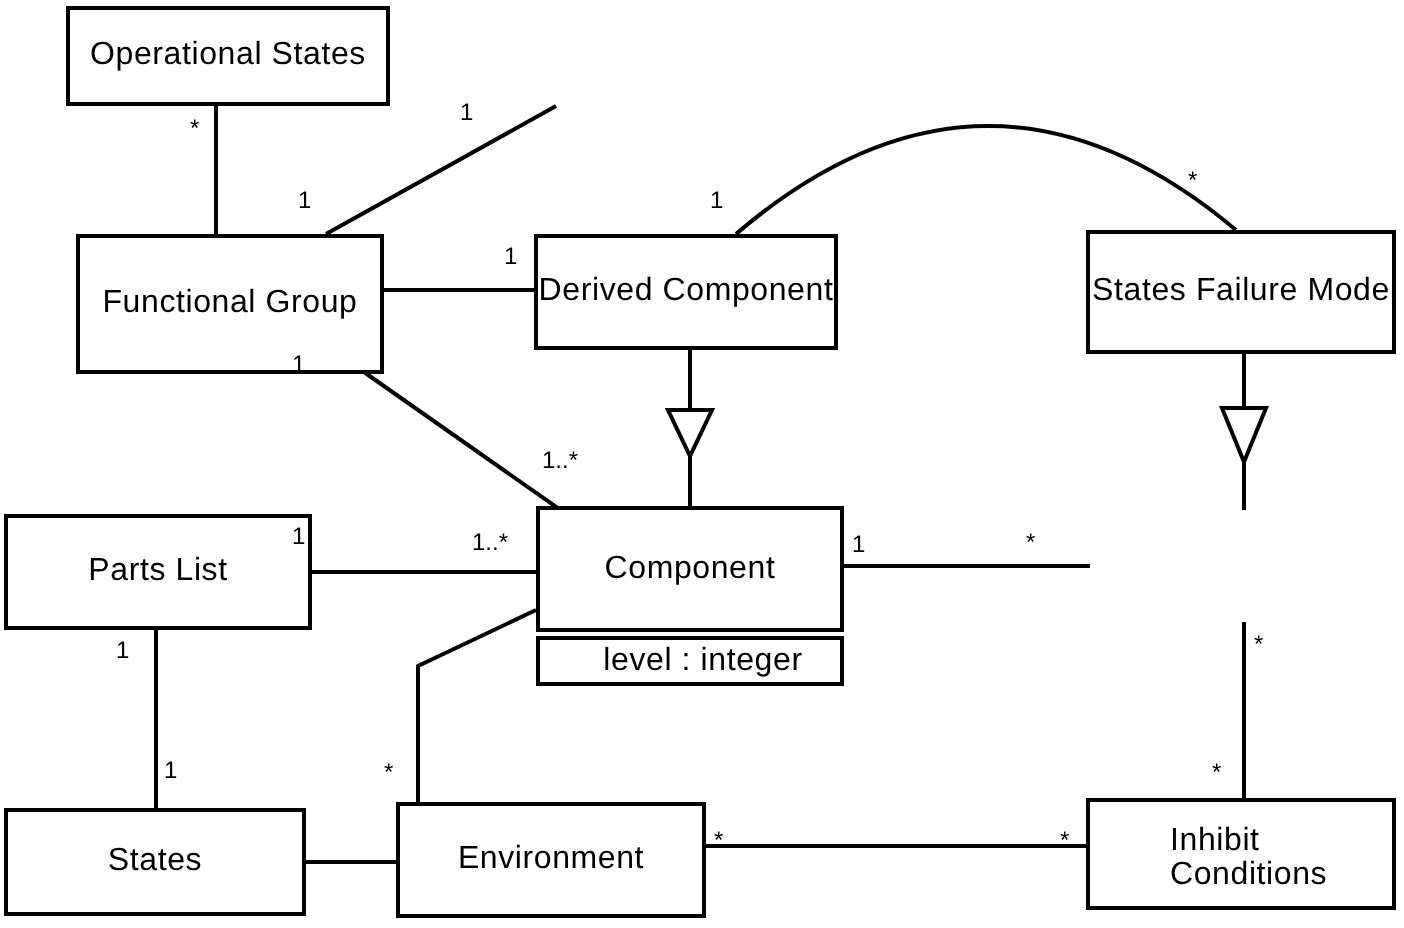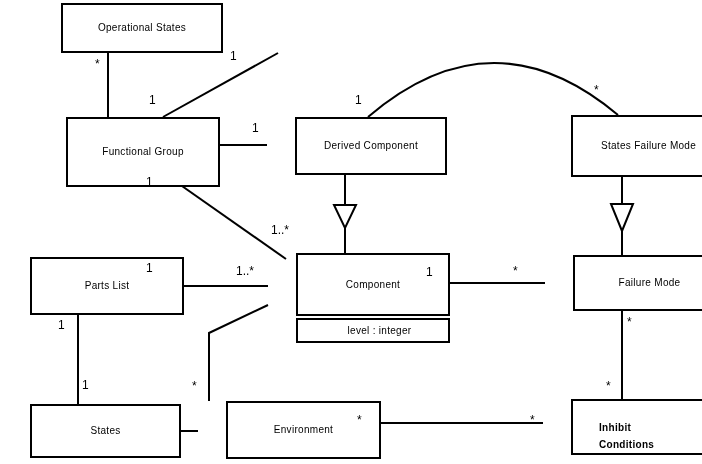--- a/index.html
+++ b/index.html
@@ -35,40 +35,38 @@
     fill: #ffffff;
   }
   .uml-box {
     position: absolute;
     box-sizing: border-box;
     border: 2px solid #000000;
     background: #ffffff;
     display: flex;
     align-items: center;
     justify-content: center;
-    font-size: 10px;
+    font-size: 16px;
     line-height: 14px;
     z-index: 1;
     letter-spacing: 0.3px;
-    margin-left: 28px;
   }
   .uml-box .class-name {
     text-align: center;
   }
   .uml-box.attr-box {
     justify-content: center;
     padding-left: 13px;
   }
   .uml-box.top-left-text {
-    align-items: flex-end;
+    align-items: center;
     justify-content: flex-start;
-    padding: 3px 0 0 26px;
+    padding: 3px 0 0 40px;
     white-space: pre-line;
     line-height: 17px;
-    font-weight: bold;
   }
   .mult {
     position: absolute;
     font-size: 12px;
     line-height: 13px;
     z-index: 2;
     white-space: nowrap;
   }
 </style>
 </head>
@@ -119,23 +117,20 @@
   </div>
 
   <div class="uml-box" style="left:268px; top:253px; width:154px; height:63px">
     <span class="class-name">Component</span>
   </div>
 
   <div class="uml-box attr-box" style="left:268px; top:318px; width:154px; height:25px">
     <span>level : integer</span>
   </div>
 
-  <div class="uml-box" style="left:545px; top:255px; width:153px; height:56px">
-    <span class="class-name">Failure Mode</span>
-  </div>
 
   <div class="uml-box" style="left:2px; top:404px; width:151px; height:54px">
     <span class="class-name">States</span>
   </div>
 
   <div class="uml-box" style="left:198px; top:401px; width:155px; height:58px">
     <span class="class-name">Environment</span>
   </div>
 
   <div class="uml-box top-left-text" style="left:543px; top:399px; width:155px; height:56px">

